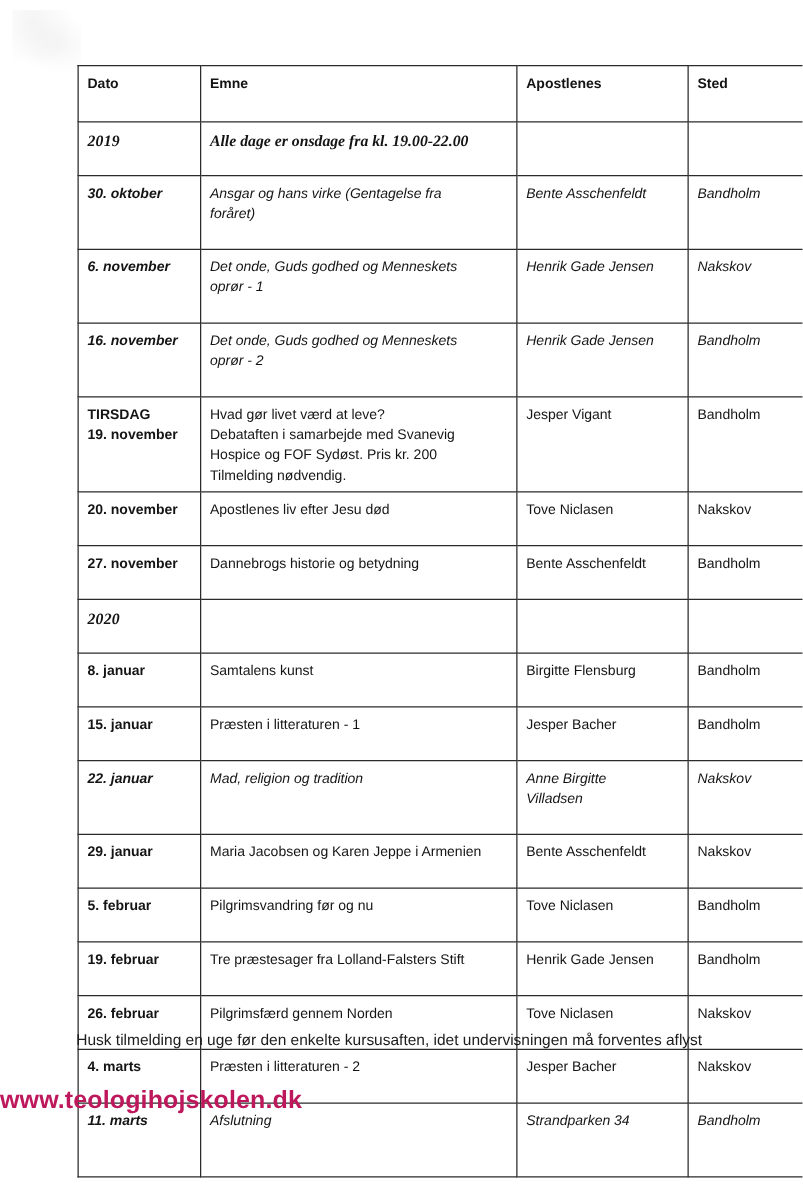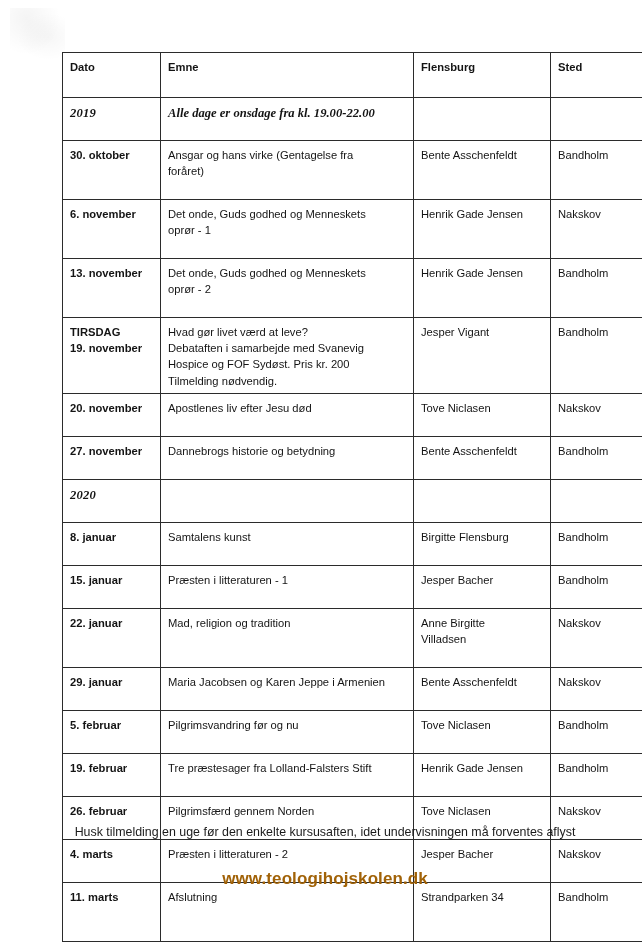--- a/index.html
+++ b/index.html
@@ -80,49 +80,49 @@
   }
   tr.year-row td.year-label { letter-spacing: .2px; }
 
   
   tr.event-row td.date-cell {
     font-weight: bold;
   }
   tr.event-row td { height: 32px; }
 
   
-  tr.h-tall td   { height: 48px; }
+  tr.h-tall td   { height: 48px; font-style: italic; }
   tr.h-xtall td  { height: 60px; margin-left: 31px; }
 
   .date-stack { display: block; }
 
   .topic-line { display: block; }
 
   
   .footer {
     position: absolute;
-    left: 8px;
+    left: 0;
     right: 0;
     top: 822px;
-    text-align: center;
+    text-align: left;
   }
   .footer .note {
     font-size: 12.4px;
     line-height: 1.72;
     color: #1b1b1b;
     width: 520px;
     margin: 0 auto;
   }
   .footer .note span { display: block; }
   .footer .site {
     margin-top: 26px;
-    font-size: 17px;
+    font-size: 20px;
     font-weight: bold;
     letter-spacing: .1px;
-    color: #a16207;
+    color: #be185d;
   }
 </style>
 </head>
 <body>
 
 <div class="page">
 
   <div class="scan-noise"></div>
 
   <div class="schedule-wrap">
@@ -131,21 +131,21 @@
         <col class="c-date">
           <col class="c-topic">
           <col class="c-teach">
           <col class="c-place">
       </colgroup>
       <tbody>
 
         <tr class="header-row">
           <td>Dato</td>
           <td>Emne</td>
-          <td>Flensburg</td>
+          <td>Apostlenes</td>
           <td>Sted</td>
         </tr>
 
         <tr class="year-row">
           <td class="year-label">2019</td>
           <td class="year-note">Alle dage er onsdage fra kl. 19.00-22.00</td>
           <td></td>
           <td></td>
         </tr>
 
@@ -163,21 +163,21 @@
           <td class="date-cell">6. november</td>
           <td>
             <span class="topic-line">Det onde, Guds godhed og Menneskets</span>
             <span class="topic-line">oprør - 1</span>
           </td>
           <td>Henrik Gade Jensen</td>
           <td>Nakskov</td>
         </tr>
 
         <tr class="event-row h-tall">
-          <td class="date-cell">13. november</td>
+          <td class="date-cell">16. november</td>
           <td>
             <span class="topic-line">Det onde, Guds godhed og Menneskets</span>
             <span class="topic-line">oprør - 2</span>
           </td>
           <td>Henrik Gade Jensen</td>
           <td>Bandholm</td>
         </tr>
 
         <tr class="event-row h-xtall">
           <td class="date-cell">

